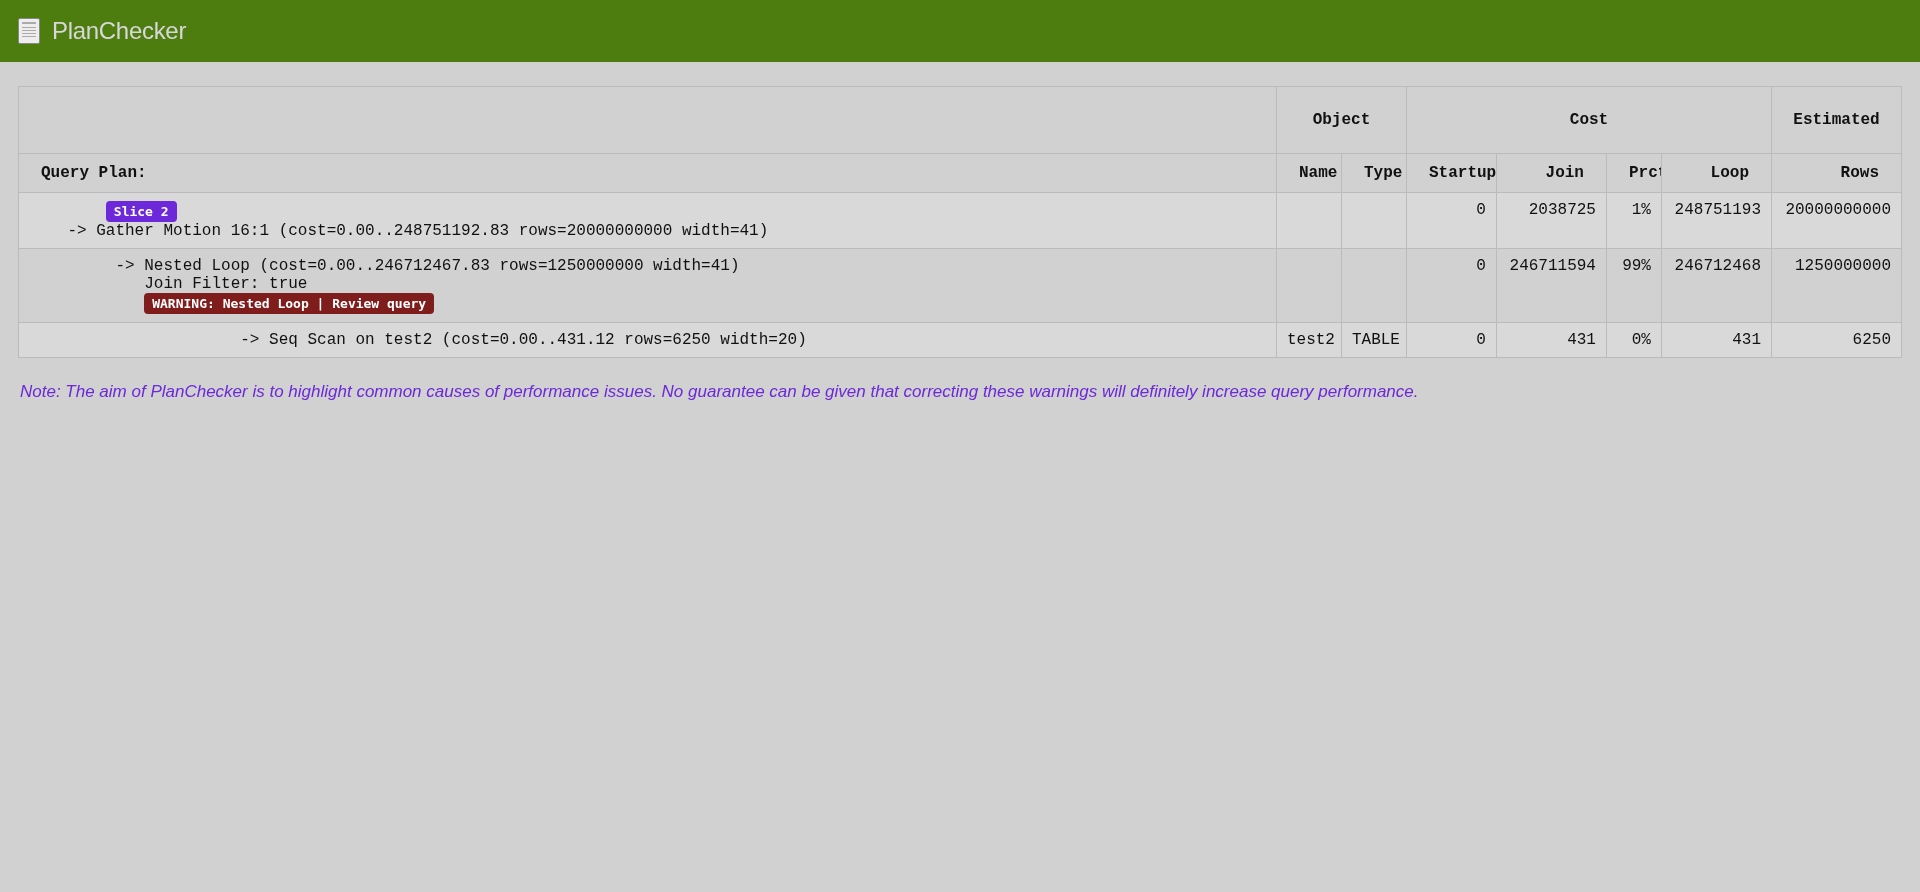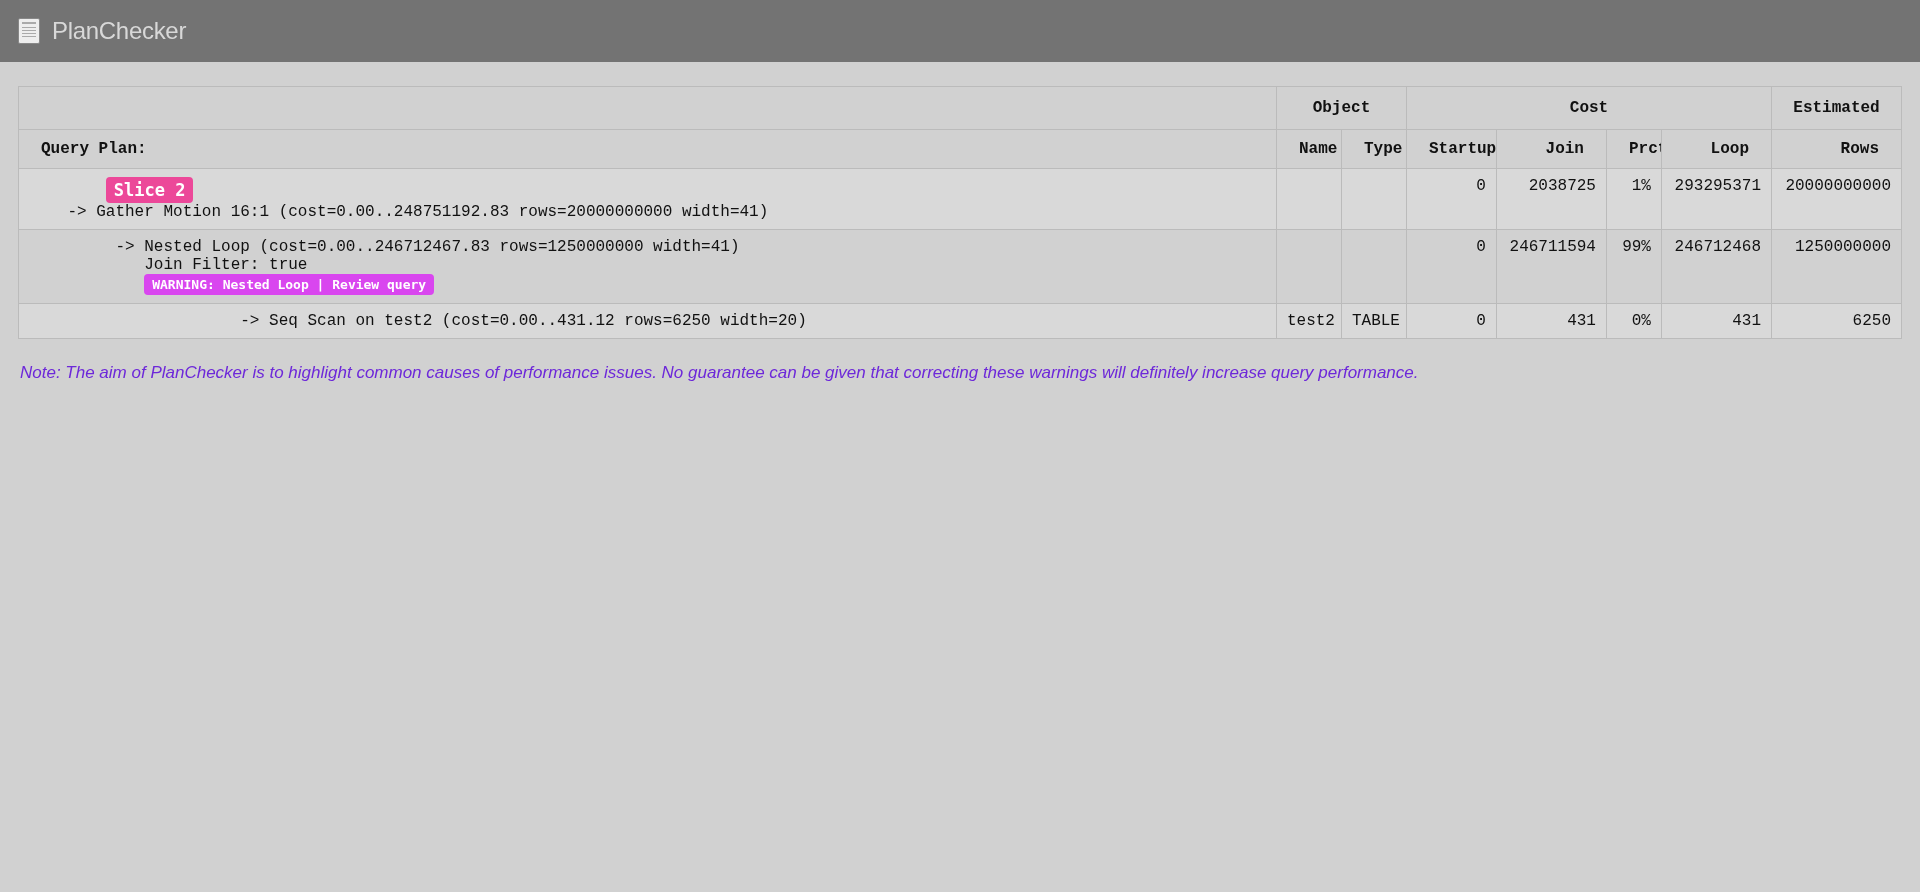--- a/index.html
+++ b/index.html
@@ -3,21 +3,21 @@
 <meta charset="utf-8">
 <style>
   * { box-sizing: border-box; margin: 0; padding: 0; }
   body {
     font-family: -apple-system, BlinkMacSystemFont, "Segoe UI", Helvetica, Arial, sans-serif;
     background: #d1d1d1;
     color: #111;
     font-size: 15px;
   }
   .topbar {
-    background: #737373;
+    background: #4d7c0f;
     color: #d8d8d8;
     height: 62px;
     display: flex;
     align-items: center;
     padding: 0 18px;
   }
   .logo {
     width: 22px;
     height: 26px;
     background: #eee;
@@ -60,21 +60,21 @@
     overflow: hidden;
   }
   table.plan thead th {
     background: #d1d1d1;
     font-weight: 700;
     font-family: "SFMono-Regular", Consolas, "Liberation Mono", Menlo, monospace;
     font-size: 16px;
   }
   table.plan thead tr.hdr1 th {
     text-align: center;
-    padding: 12px 4px;
+    padding: 24px 4px;
     margin-top: 44px;
   }
   table.plan thead tr.hdr2 th {
     text-align: right;
     padding: 10px 22px;
   }
   table.plan thead tr.hdr2 th.left {
     text-align: left;
   }
   table.plan tbody td {
@@ -84,31 +84,31 @@
   table.plan tbody tr:nth-child(even) td {
     background: #d1d1d1;
   }
   table.plan tbody td.qp {
     text-align: left;
     white-space: pre;
     font-family: "SFMono-Regular", Consolas, "Liberation Mono", Menlo, monospace;
   }
   .slice {
     display: inline-block;
-    background: #ec4899;
+    background: #6d28d9;
     color: #fff;
     border-radius: 4px;
     padding: 3px 8px;
-    font-size: 17px;
+    font-size: 13px;
     font-weight: 700;
     font-family: "SFMono-Regular", Consolas, monospace;
   }
   .warn {
     display: inline-block;
-    background: #d946ef;
+    background: #7f1d1d;
     color: #fff;
     border-radius: 4px;
     padding: 3px 8px;
     font-size: 13px;
     font-weight: 700;
     font-family: "SFMono-Regular", Consolas, monospace;
   }
   .note {
     font-style: italic;
     color: #6d28d9;
@@ -166,21 +166,21 @@
     </thead>
     <tbody id="plan-body">
     <tr>
           <td class="qp">        <span class="slice">Slice 2</span>
     -&gt; Gather Motion 16:1 (cost=0.00..248751192.83 rows=20000000000 width=41)</td>
           <td></td>
           <td></td>
           <td>0</td>
           <td>2038725</td>
           <td>1%</td>
-          <td>293295371</td>
+          <td>248751193</td>
           <td>20000000000</td>
         </tr>
         <tr>
           <td class="qp">         -&gt; Nested Loop (cost=0.00..246712467.83 rows=1250000000 width=41)
             Join Filter: true
             <span class="warn">WARNING: Nested Loop | Review query</span></td>
           <td></td>
           <td></td>
           <td>0</td>
           <td>246711594</td>

